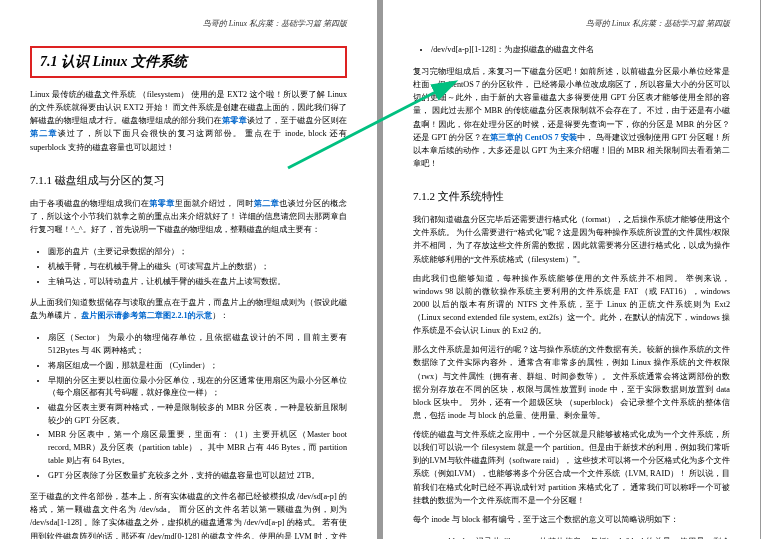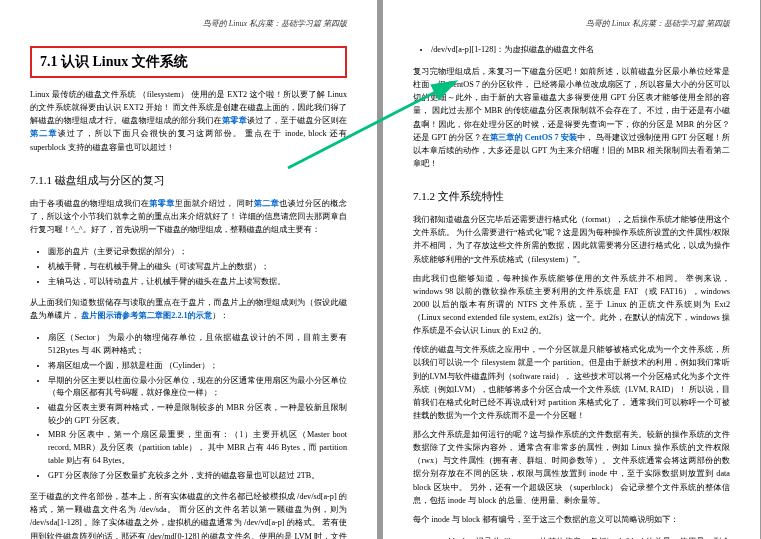--- a/index.html
+++ b/index.html
@@ -35,20 +35,21 @@
   }
   .section-title {
     font-size: 14px;
     font-weight: bold;
     margin: 6px 0 10px 0;
   }
   .section-title.boxed {
     border: 2px solid #d22;
     padding: 3px 8px;
     display: inline-block;
+    font-style: italic;
   }
   .subsection-title {
     font-size: 11px;
     font-weight: normal;
     margin: 12px 0 8px 0;
   }
   p.body {
     text-align: justify;
     margin-bottom: 6px;
     font-size: 8.2px;
@@ -126,22 +127,22 @@
   </ul>
 
   <p class="body">
     <span>复习完物理组成后，来复习一下磁盘分区吧！如前所述，以前磁盘分区最小单位经常是柱面，但 CentOS 7 的分区软件， 已经将最小单位改成扇区了，所以容量大小的分区可以切的更细～此外，由于新的大容量磁盘大多得要使用 GPT 分区表才能够使用全部的容量， 因此过去那个 MBR 的传统磁盘分区表限制就不会存在了。不过，由于还是有小磁盘啊！因此，你在处理分区的时候，还是得要先查询一下，你的分区是 MBR 的分区？还是 GPT 的分区？在</span><span class="link">第三章的 CentOS 7 安装</span><span>中， 鸟哥建议过强制使用 GPT 分区喔！所以本章后续的动作，大多还是以 GPT 为主来介绍喔！旧的 MBR 相关限制回去看看第二章吧！</span>
   </p>
 
   <div class="subsection-title">7.1.2 文件系统特性</div>
 
   <p class="body">我们都知道磁盘分区完毕后还需要进行格式化（format），之后操作系统才能够使用这个文件系统。 为什么需要进行“格式化”呢？这是因为每种操作系统所设置的文件属性/权限并不相同， 为了存放这些文件所需的数据，因此就需要将分区进行格式化，以成为操作系统能够利用的“文件系统格式（filesystem）”。</p>
   <p class="body">由此我们也能够知道，每种操作系统能够使用的文件系统并不相同。 举例来说，windows 98 以前的微软操作系统主要利用的文件系统是 FAT （或 FAT16），windows 2000 以后的版本有所谓的 NTFS 文件系统，至于 Linux 的正统文件系统则为 Ext2 （Linux second extended file system, ext2fs）这一个。此外，在默认的情况下，windows 操作系统是不会认识 Linux 的 Ext2 的。</p>
+  <p class="body">那么文件系统是如何运行的呢？这与操作系统的文件数据有关。较新的操作系统的文件数据除了文件实际内容外， 通常含有非常多的属性，例如 Linux 操作系统的文件权限（rwx）与文件属性（拥有者、群组、时间参数等）。 文件系统通常会将这两部份的数据分别存放在不同的区块，权限与属性放置到 inode 中，至于实际数据则放置到 data block 区块中。 另外，还有一个超级区块 （superblock） 会记录整个文件系统的整体信息，包括 inode 与 block 的总量、使用量、剩余量等。</p>
   <p class="body">传统的磁盘与文件系统之应用中，一个分区就是只能够被格式化成为一个文件系统，所以我们可以说一个 filesystem 就是一个 partition。但是由于新技术的利用，例如我们常听到的LVM与软件磁盘阵列（software raid）， 这些技术可以将一个分区格式化为多个文件系统（例如LVM），也能够将多个分区合成一个文件系统（LVM, RAID）！ 所以说，目前我们在格式化时已经不再说成针对 partition 来格式化了， 通常我们可以称呼一个可被挂载的数据为一个文件系统而不是一个分区喔！</p>
-  <p class="body">那么文件系统是如何运行的呢？这与操作系统的文件数据有关。较新的操作系统的文件数据除了文件实际内容外， 通常含有非常多的属性，例如 Linux 操作系统的文件权限（rwx）与文件属性（拥有者、群组、时间参数等）。 文件系统通常会将这两部份的数据分别存放在不同的区块，权限与属性放置到 inode 中，至于实际数据则放置到 data block 区块中。 另外，还有一个超级区块 （superblock） 会记录整个文件系统的整体信息，包括 inode 与 block 的总量、使用量、剩余量等。</p>
   <p class="body">每个 inode 与 block 都有编号，至于这三个数据的意义可以简略说明如下：</p>
 
   <ul class="bul">
     <li>superblock：记录此 filesystem 的整体信息，包括inode/block的总量、使用量、剩余量， 以及文件系统的格式与相关信息等；</li>
 
   </ul>
 
 </div>
 
 <svg class="arrow" viewBox="0 0 180 100">

